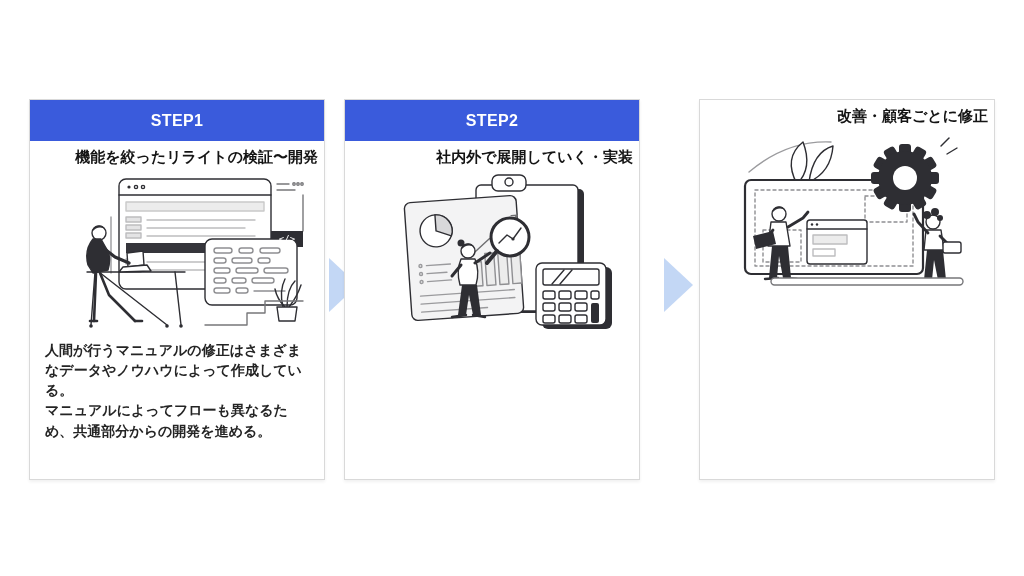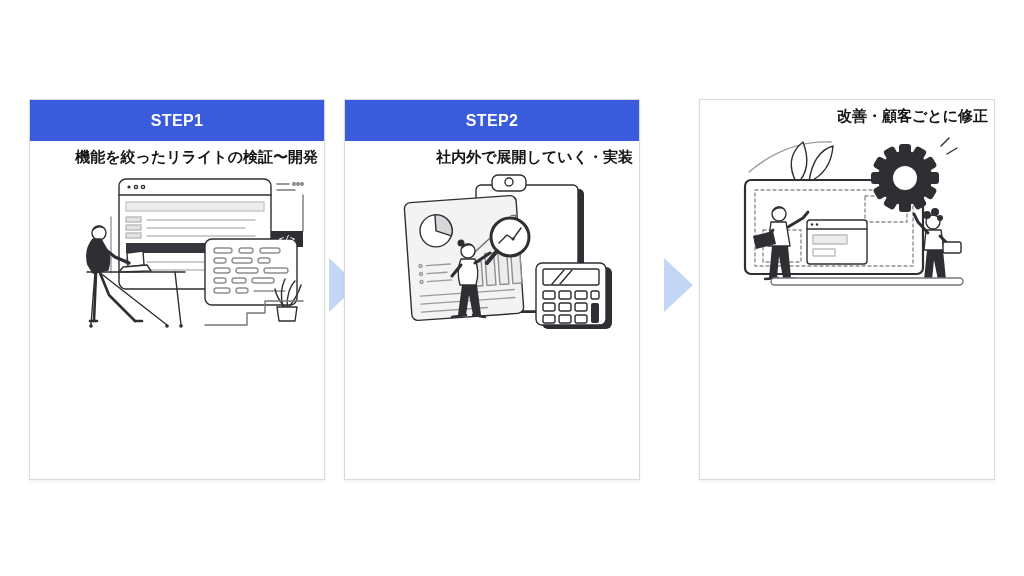--- a/index.html
+++ b/index.html
@@ -154,20 +154,22 @@
             <path d="M238,134 q0,-18 8,-26"></path>
             <path d="M240,134 q8,-10 12,-22"></path>
             <path d="M236,134 q-8,-8 -10,-18"></path>
             <polygon points="228,134 248,134 246,148 230,148" fill="#ffffff"></polygon>
           </g>
           <polyline points="156,152 198,152 198,140 216,140 216,128 254,128" stroke="#77777a"></polyline>
         </g>
         <text x="238" y="69" fill="#ffffff" font-size="9" font-family="DejaVu Sans Mono, monospace" text-anchor="middle">&lt;/&gt;</text>
       </svg>
     </div>
+    <div class="card-body">人間が行うマニュアルの修正はさまざまなデータやノウハウによって作成している。
+マニュアルによってフローも異なるため、共通部分からの開発を進める。</div>
   </div>
 
   <div class="step-arrow arrow-1"></div>
 
   <div class="step-card card-2">
     <div class="card-header">STEP2</div>
     <div class="card-title">社内外で展開していく・実装</div>
     <div class="illo">
       <svg width="256" height="162" viewBox="0 0 256 162">
         <g stroke="#2e2e33" fill="none" stroke-width="1.4" stroke-linecap="round" stroke-linejoin="round">

